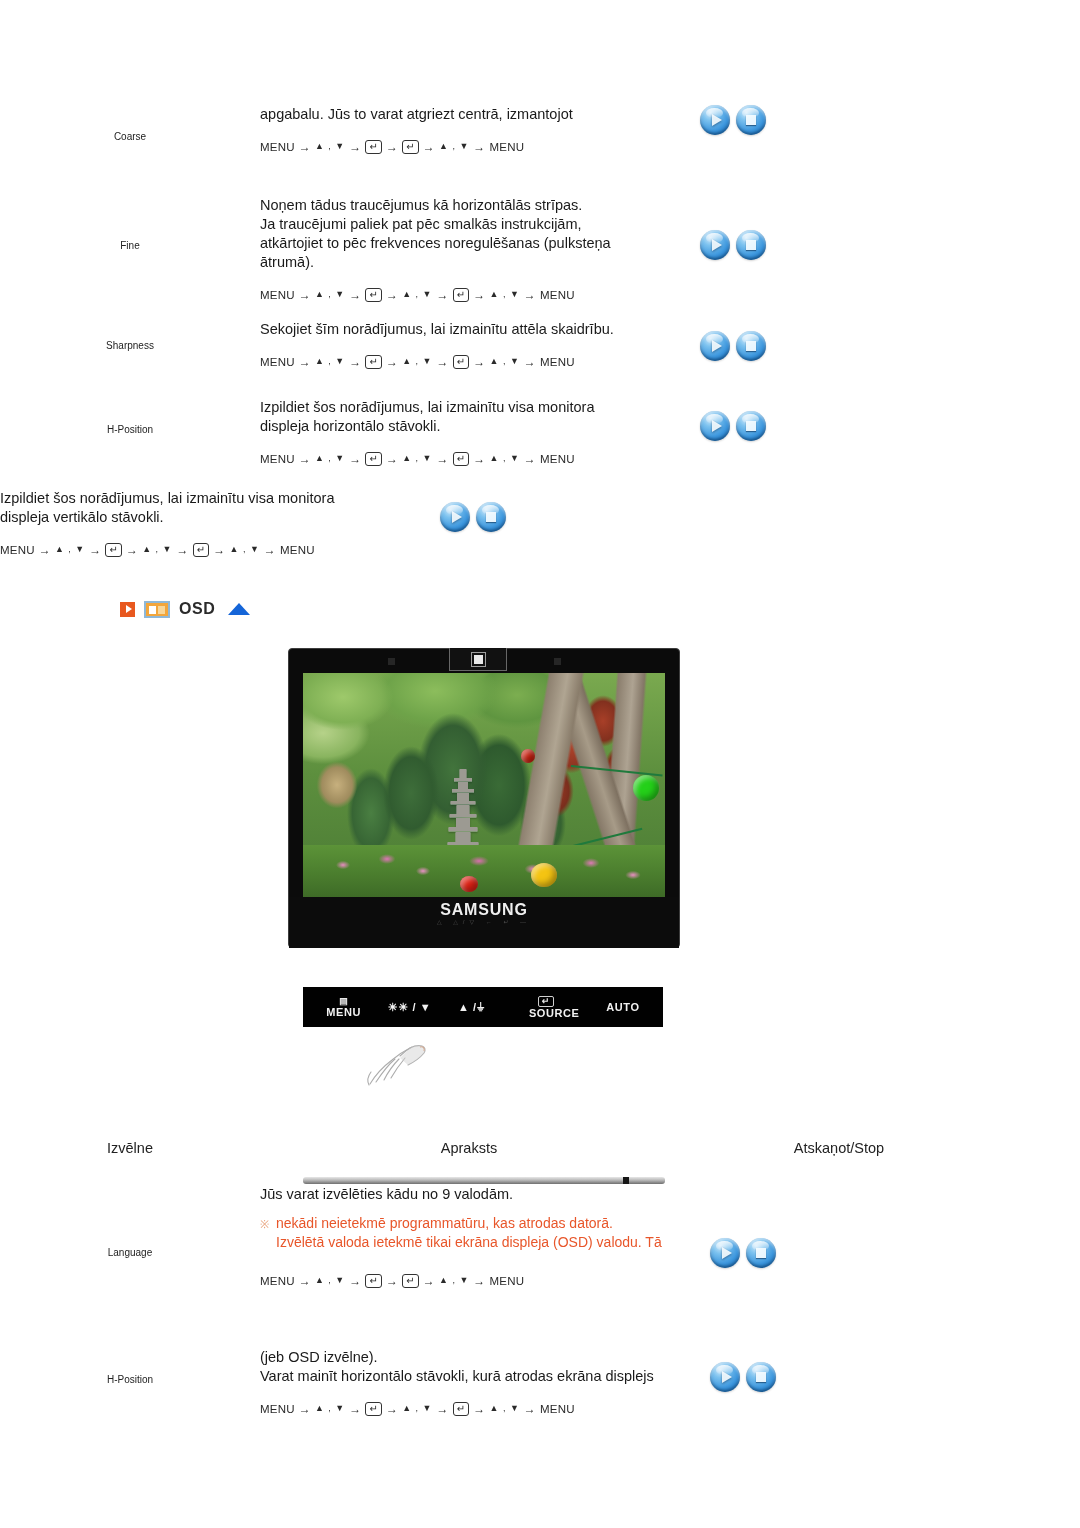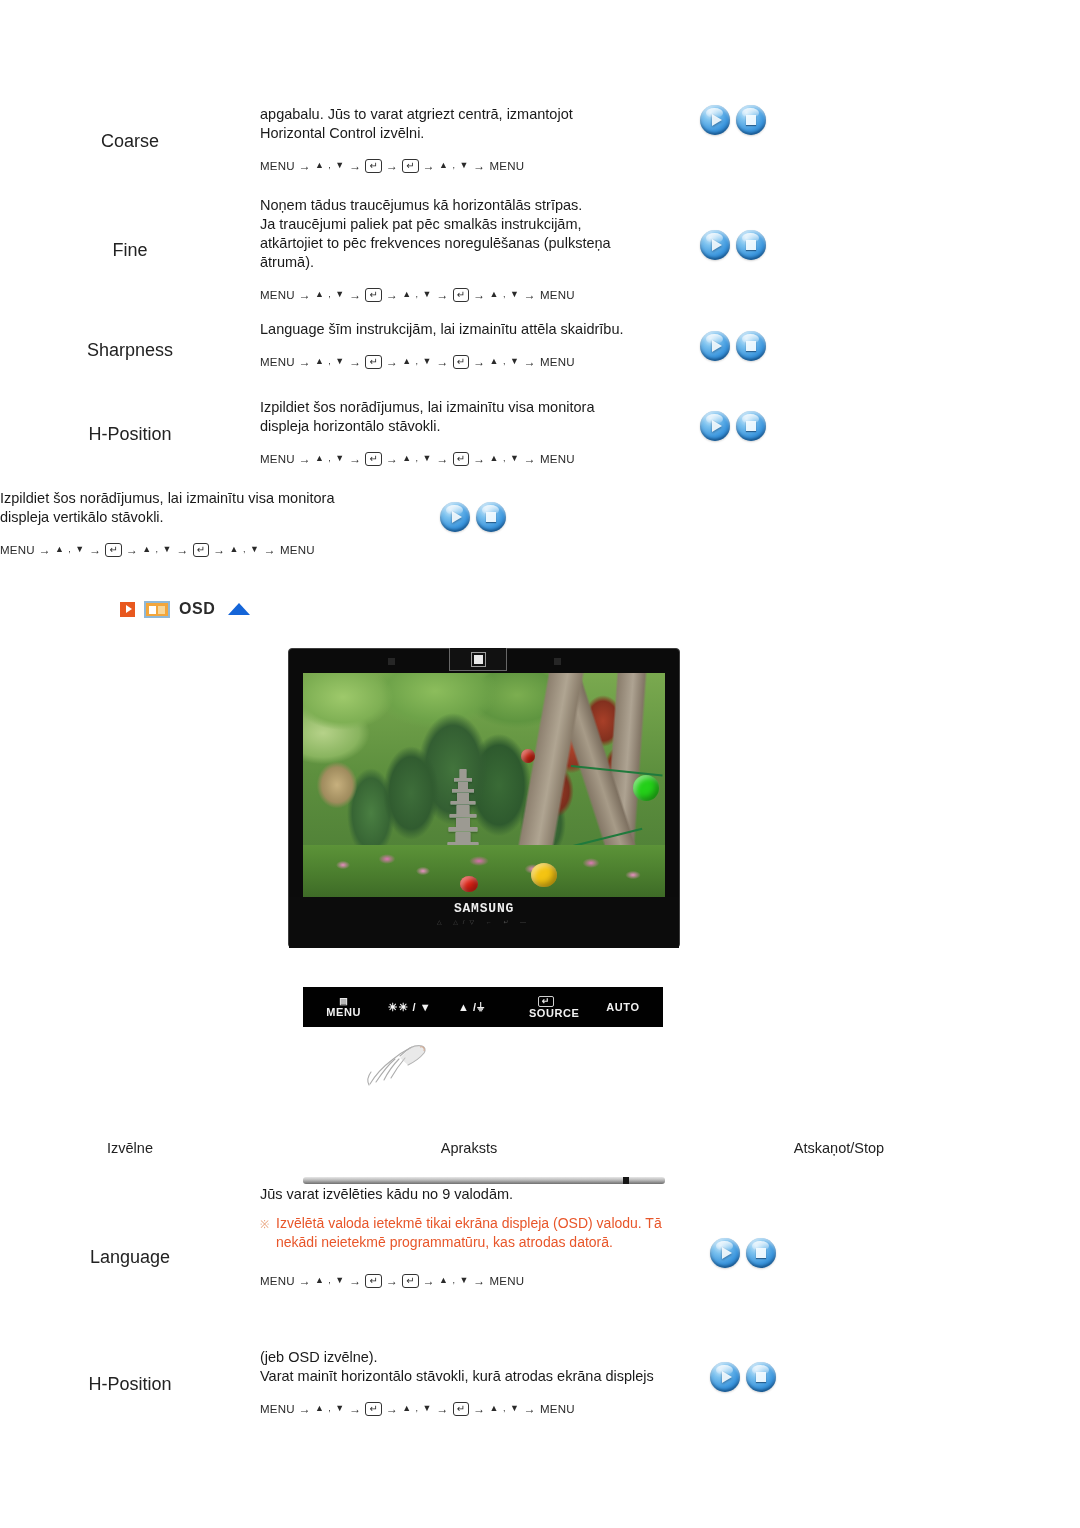--- a/index.html
+++ b/index.html
@@ -21,21 +21,21 @@
     position: absolute;
     left: 0;
     width: 1080px;
     display: flex;
     align-items: flex-start;
   }
   .col-menu {
     width: 260px;
     flex: 0 0 260px;
     text-align: center;
-    font-size: 18px;
+    font-size: 10px;
     color: #222;
     padding-top: 4px;
   }
   .col-desc {
     flex: 0 0 418px;
     width: 418px;
     font-size: 14.5px;
     line-height: 19px;
     color: #1a1a1a;
   }
@@ -321,24 +321,24 @@
     top: 248px;
     height: 51px;
     background: #0c0c0c;
   }
   #samsung-wordmark {
     position: absolute;
     left: 0; right: 0;
     top: 4px;
     text-align: center;
     color: #efefef;
-    font-size: 13px;
+    font-size: 16px;
     font-weight: bold;
     letter-spacing: 0.8px;
-    font-family: Liberation Mono, monospace;
+    font-family: Liberation Sans, sans-serif;
   }
   #bezel-minibtns {
     position: absolute;
     left: 0; right: 0;
     top: 21px;
     text-align: center;
     color: #4e4e4e;
     font-size: 6px;
     letter-spacing: 5px;
   }
@@ -451,21 +451,20 @@
   }
 </style>
 </head>
 <body>
 
 <div class="spec-row" style="top:105px;">
   <div class="col-menu" style="padding-top:26px;">Coarse</div>
   <div class="col-desc">
     <div class="desc-text">
       <div>apgabalu. Jūs to varat atgriezt centrā, izmantojot</div>
-      <div>Horizontal Control izvēlni.</div>
     </div>
     <div class="nav-seq">
       <span class="kw">MENU</span>
       <span class="arr">→</span>
       <span class="updn">▲ , ▼</span>
       <span class="arr">→</span>
       <span class="enterkey">↵</span>
       <span class="arr">→</span>
       <span class="enterkey">↵</span>
       <span class="arr">→</span>
@@ -524,21 +523,21 @@
           <i class="glyph-stop"></i>
         </span>
       </div>
   </div>
 </div>
 
 <div class="spec-row" style="top:320px;">
   <div class="col-menu" style="padding-top:20px;">Sharpness</div>
   <div class="col-desc">
     <div class="desc-text">
-      <div>Language šīm instrukcijām, lai izmainītu attēla skaidrību.</div>
+      <div>Sekojiet šīm norādījumus, lai izmainītu attēla skaidrību.</div>
     </div>
     <div class="nav-seq">
       <span class="kw">MENU</span>
       <span class="arr">→</span>
       <span class="updn">▲ , ▼</span>
       <span class="arr">→</span>
       <span class="enterkey">↵</span>
       <span class="arr">→</span>
       <span class="updn">▲ , ▼</span>
       <span class="arr">→</span>
@@ -750,22 +749,22 @@
   <div class="h2">Apraksts</div>
   <div class="h3">Atskaņot/Stop</div>
 </div>
 
 <div class="spec-row" style="top:1185px;">
   <div class="col-menu" style="padding-top:62px;">Language</div>
   <div class="col-desc" style="flex:0 0 450px;width:450px;">
     <div class="lang-intro">Jūs varat izvēlēties kādu no 9 valodām.</div>
     <div class="warn-note">
       <span class="xmark">※</span>
+      <div>nekādi neietekmē programmatūru, kas atrodas datorā.</div>
       <div>Izvēlētā valoda ietekmē tikai ekrāna displeja (OSD) valodu. Tā</div>
-      <div>nekādi neietekmē programmatūru, kas atrodas datorā.</div>
     </div>
     <div class="nav-seq" style="margin-top:20px;">
       <span class="kw">MENU</span>
       <span class="arr">→</span>
       <span class="updn">▲ , ▼</span>
       <span class="arr">→</span>
       <span class="enterkey">↵</span>
       <span class="arr">→</span>
       <span class="enterkey">↵</span>
       <span class="arr">→</span>

